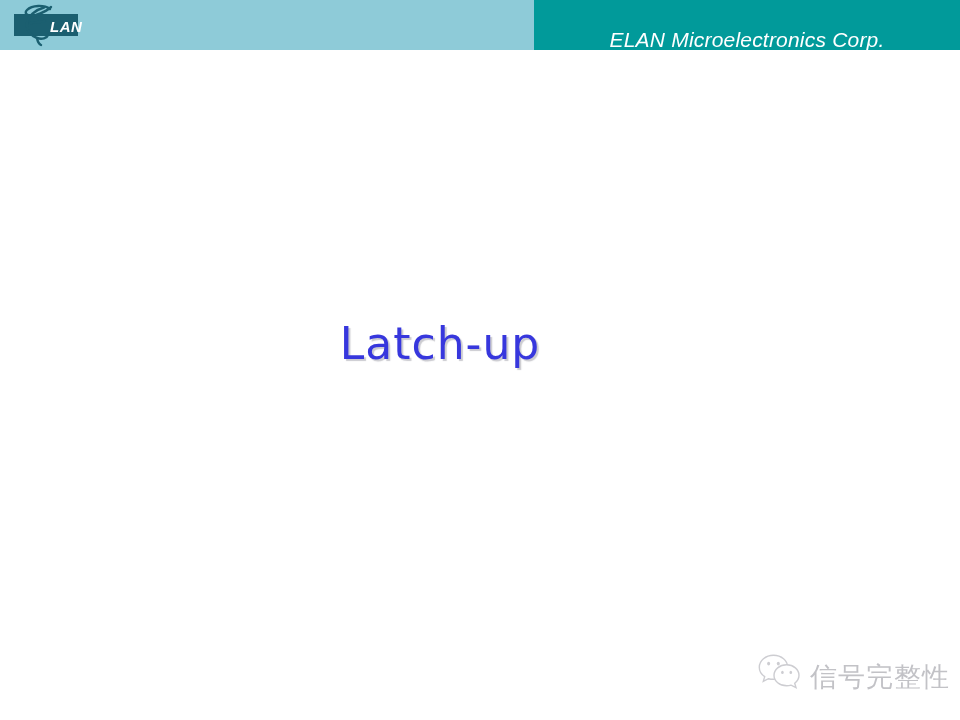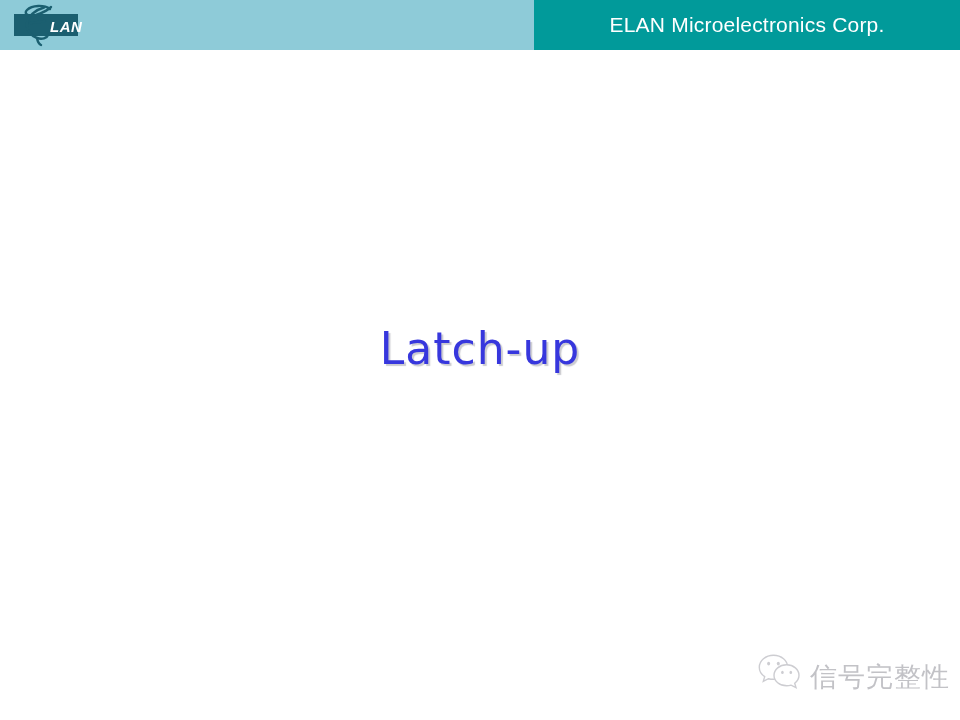--- a/index.html
+++ b/index.html
@@ -42,28 +42,29 @@
     position: absolute;
     left: 534px;
     top: 0;
     width: 426px;
     height: 50px;
     background: #019a9a;
   }
   .header-title {
     position: absolute;
     left: 534px;
-    top: 0;
+    top: 15px;
     width: 426px;
     height: 50px;
     display: flex;
     align-items: center;
     justify-content: center;
     color: #ffffff;
     font-family: "Liberation Sans", sans-serif;
+    font-style: italic;
     font-size: 21px;
     letter-spacing: 0.2px;
     white-space: nowrap;
   }
 
   
   .logo {
     position: absolute;
     left: 10px;
     top: 3px;
@@ -75,24 +76,23 @@
   }
 
   
   .title-wrap {
     position: absolute;
     left: 0;
     top: 318px;
     width: 888px;
     height: 60px;
     display: flex;
-    align-items: center;
+    align-items: flex-start;
     justify-content: center;
     pointer-events: none;
-    padding-left: 40px;
   }
   .main-title {
     font-family: "DejaVu Sans", sans-serif;
     font-size: 44px;
     font-weight: 500;
     color: #3737dd;
     letter-spacing: 1px;
     text-shadow: 2px 2px 1px rgba(140,140,150,0.45);
     white-space: nowrap;
     transform: translateX(-4px);

